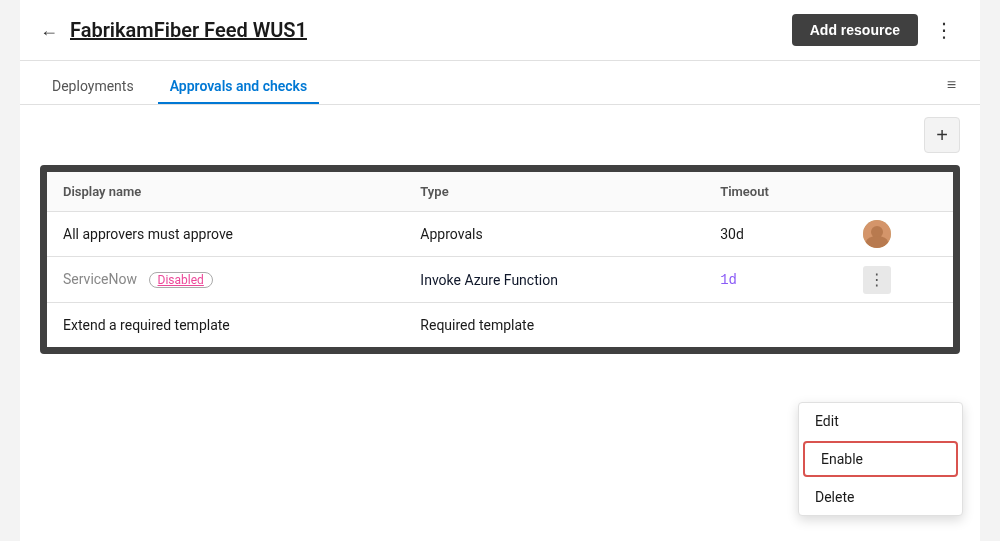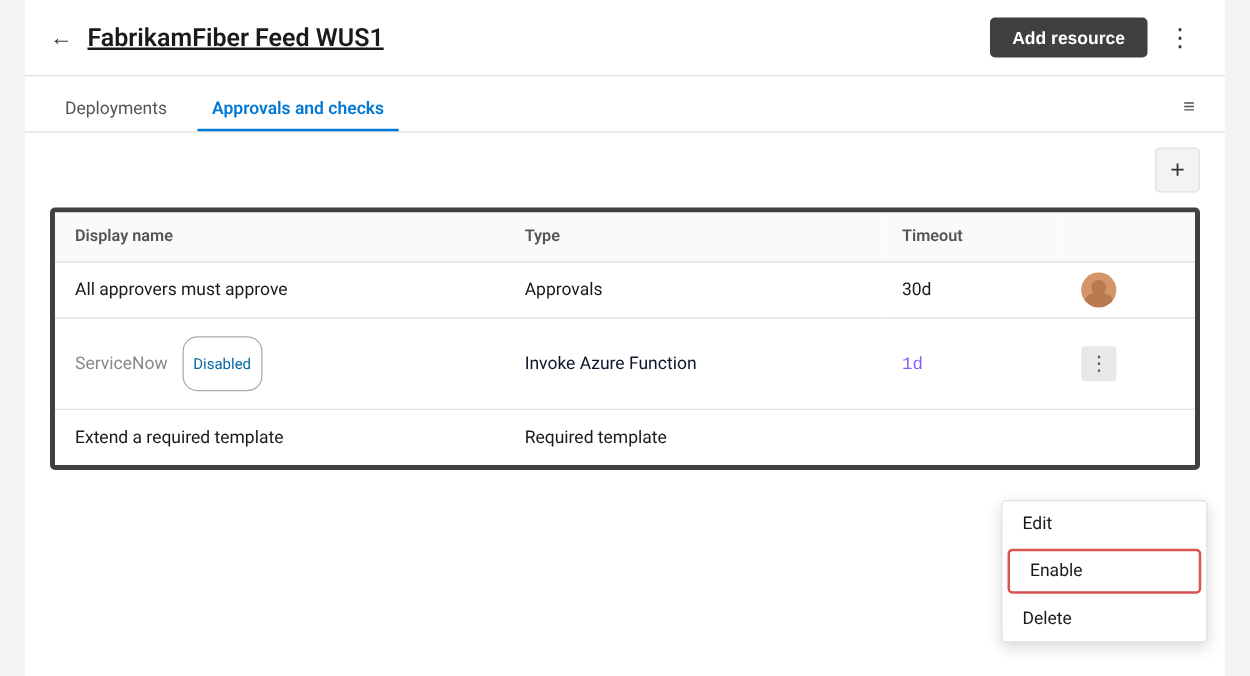--- a/index.html
+++ b/index.html
@@ -137,21 +137,21 @@
       cursor: pointer;
       display: flex;
       align-items: center;
       justify-content: center;
       color: #333;
     }
 
     
     .table-container {
       margin: 0 20px;
-      border: 4px solid #404040;
+      border: 7px solid #404040;
       border-radius: 4px;
       overflow: visible;
       position: relative;
     }
 
     .table {
       width: 100%;
       border-collapse: collapse;
     }
 
@@ -173,24 +173,25 @@
     }
 
     .table tr:last-child td {
       border-bottom: none;
     }
 
     .disabled-badge {
       display: inline-block;
       border: 1px solid #aaa;
       border-radius: 12px;
-      padding: 14px 8px;
+      padding: 0 8px;
       font-size: 12px;
-      color: #0369a1;
+      color: #ec4899;
       margin-left: 8px;
+      text-decoration: underline;
     }
 
     .row-name-disabled {
       color: #888;
     }
 
     .type-disabled {
       color: #0f172a;
     }
 

